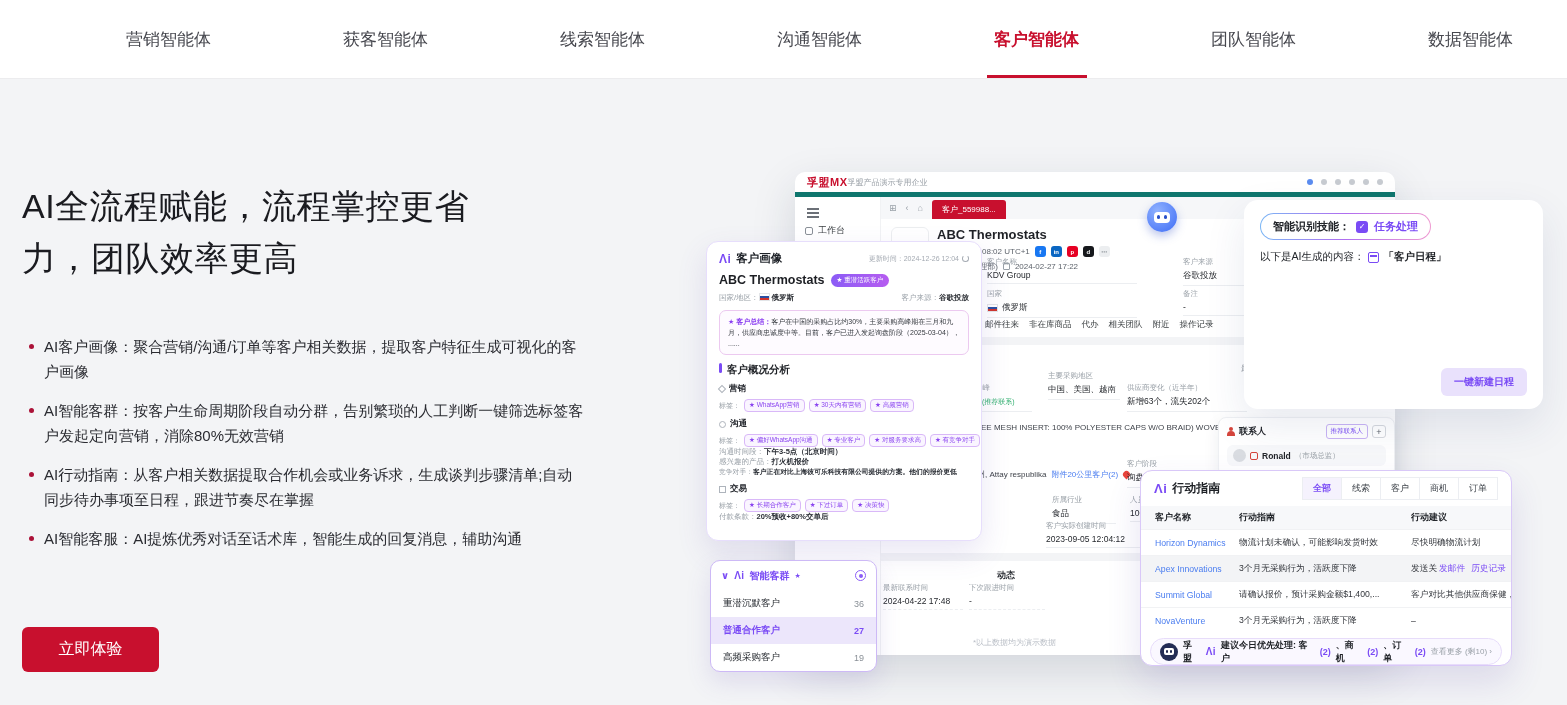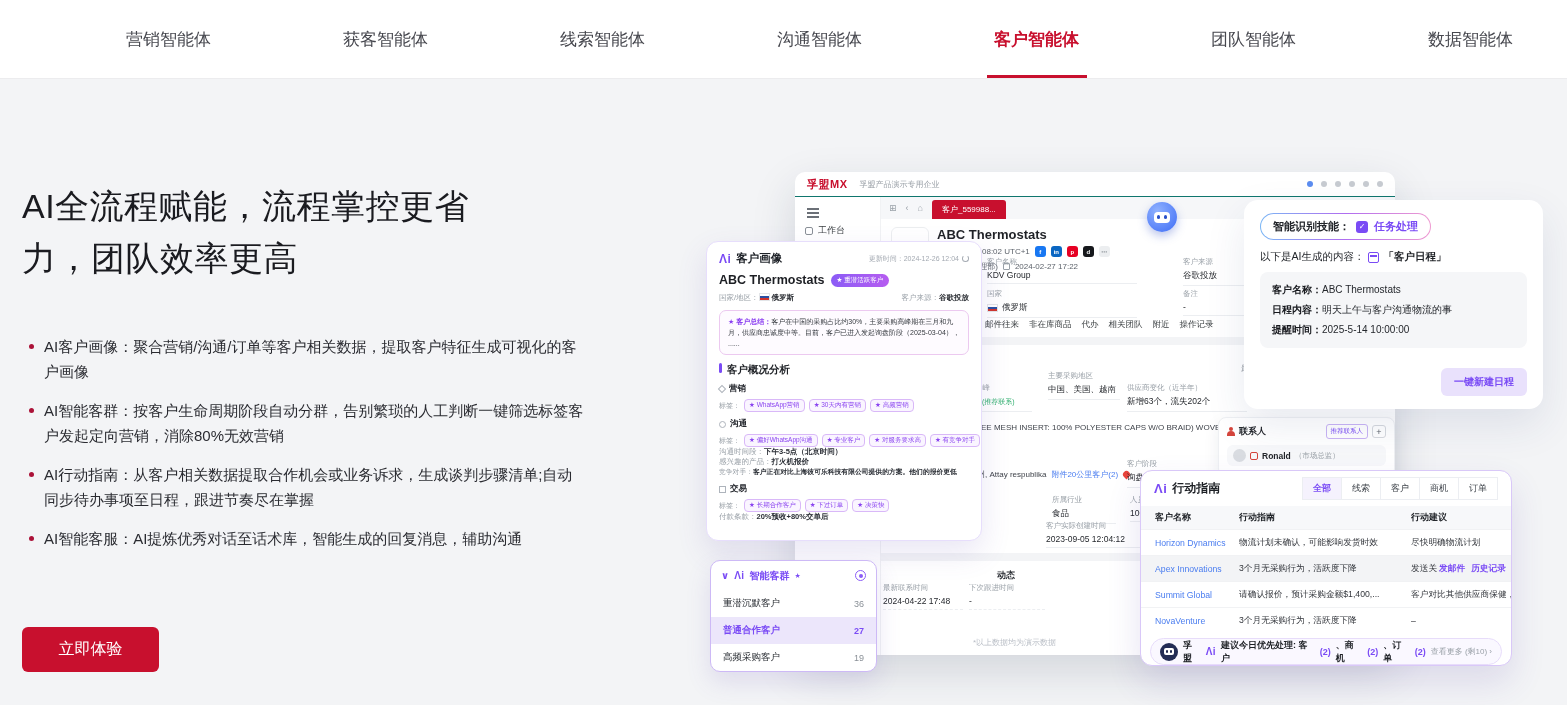--- a/index.html
+++ b/index.html
@@ -15,21 +15,21 @@
 
   
   .hero-title{position:absolute;left:22px;top:180px;width:480px;font-size:34px;line-height:52px;font-weight:400;color:#1a1b20;letter-spacing:.5px}
   .bullets{position:absolute;left:22px;top:334px;width:562px;list-style:none}
   .bullet{position:relative;padding-left:22px;font-size:15px;line-height:25px;color:#2a2b31;margin-bottom:14px}
   .bullet::before{content:"";position:absolute;left:7px;top:10px;width:5px;height:5px;border-radius:50%;background:#ab1238}
   .cta{position:absolute;left:22px;top:627px;width:137px;height:45px;background:#c8102e;border:none;border-radius:6px;color:#fff;font-size:16px;display:flex;align-items:center;justify-content:center;cursor:pointer;font-family:inherit}
 
   
   .win{position:absolute;left:795px;top:172px;width:600px;height:483px;background:#fff;border-radius:10px;box-shadow:0 16px 44px rgba(30,40,70,.15);z-index:1;overflow:hidden}
-  .win-chrome{height:25px;display:flex;align-items:center;padding:0 12px;gap:12px;border-bottom:1px solid #0f766e}
+  .win-chrome{height:25px;display:flex;align-items:center;padding:0 12px;gap:0;border-bottom:5px solid #0f766e}
   .win-brand{color:#c8102e;font-weight:800;font-size:11px;letter-spacing:.5px}
   .win-company{color:#9ba1a8;font-size:8px}
   .win-icons{margin-left:auto;display:flex;gap:8px;align-items:center}
   .win-icons i{width:6px;height:6px;border-radius:50%;background:#c7cbd1;display:block}
   .win-icons i.blue{background:#5b8cf0}
   .win-body{display:flex;height:458px}
   .win-side{width:86px;border-right:1px solid #f1f2f4;padding-top:8px;font-size:9px;color:#3c4043;flex:none}
   .burger{width:12px;height:2px;background:#6b7077;margin:3px 0 8px 12px;box-shadow:0 4px 0 #6b7077,0 -4px 0 #6b7077;position:relative;top:4px}
   .side-item{height:25px;display:flex;align-items:center;gap:5px;padding:0 10px;cursor:pointer;margin-top:6px}
   .side-item .sq{width:8px;height:8px;border:1px solid #8a9097;border-radius:2px;flex:none}
@@ -146,21 +146,21 @@
   .ac-tab:first-child{border-left:none}
   .ac-tab.active{color:#7a4bf5;font-weight:700;background:#f5f2fd}
   .ac-thead{height:23px;background:#f7f8fa;display:flex;align-items:center;font-size:9px;font-weight:700;color:#23262b}
   .c1{width:98px;padding-left:14px;flex:none}
   .c2{width:172px;flex:none;white-space:nowrap;overflow:hidden}
   .c3{flex:1;white-space:nowrap;overflow:hidden;padding-right:6px}
   .ac-row{height:26px;display:flex;align-items:center;font-size:8.7px;color:#33363c;border-top:1px solid #f1f2f4;cursor:pointer}
   .ac-row .c1{color:#4a7df0}
   .ac-row.hl{background:#f3f4f6}
   .ac-act{display:flex;align-items:center;gap:6px;margin-left:2px}
-  .ac-act .lnk{color:#7a4bf5;font-weight:700}
+  .ac-act .lnk{color:#7a4bf5;font-weight:400}
   .ac-foot{margin:5px 9px 0;height:27px;border:1px solid #e7dcfa;background:#faf8ff;border-radius:14px;display:flex;align-items:center;gap:5px;padding:0 9px;font-size:9px}
   .ac-foot .fb{font-weight:700;color:#1e2126}
   .ac-foot .num{color:#7a4bf5;font-weight:700}
   .ac-foot .more{margin-left:auto;color:#9aa1a8;font-size:8px;cursor:pointer;white-space:nowrap}
   .ft{color:#33363c}
 </style>
 </head>
 <body>
 
 <nav class="topnav">
@@ -433,25 +433,20 @@
   <div class="pill">
     <span class="pl">智能识别技能：</span>
     <span class="cb">✓</span>
     <span class="pv">任务处理</span>
   </div>
   <div class="sk-intro">
     <span>以下是AI生成的内容：</span>
     <span class="cal"></span>
     <span class="sk-doc">「客户日程」</span>
   </div>
-  <div class="sk-box">
-    <div><b>客户名称：</b><span>ABC Thermostats</span></div>
-    <div><b>日程内容：</b><span>明天上午与客户沟通物流的事</span></div>
-    <div><b>提醒时间：</b><span>2025-5-14 10:00:00</span></div>
-  </div>
   <button class="sk-btn">一键新建日程</button>
 </div>
 
 <div class="contacts">
   <div class="ct-head">
     <span class="person"></span>
     <span class="ct-title">联系人</span>
     <button class="ct-btn">推荐联系人</button>
     <button class="ct-plus">+</button>
   </div>

